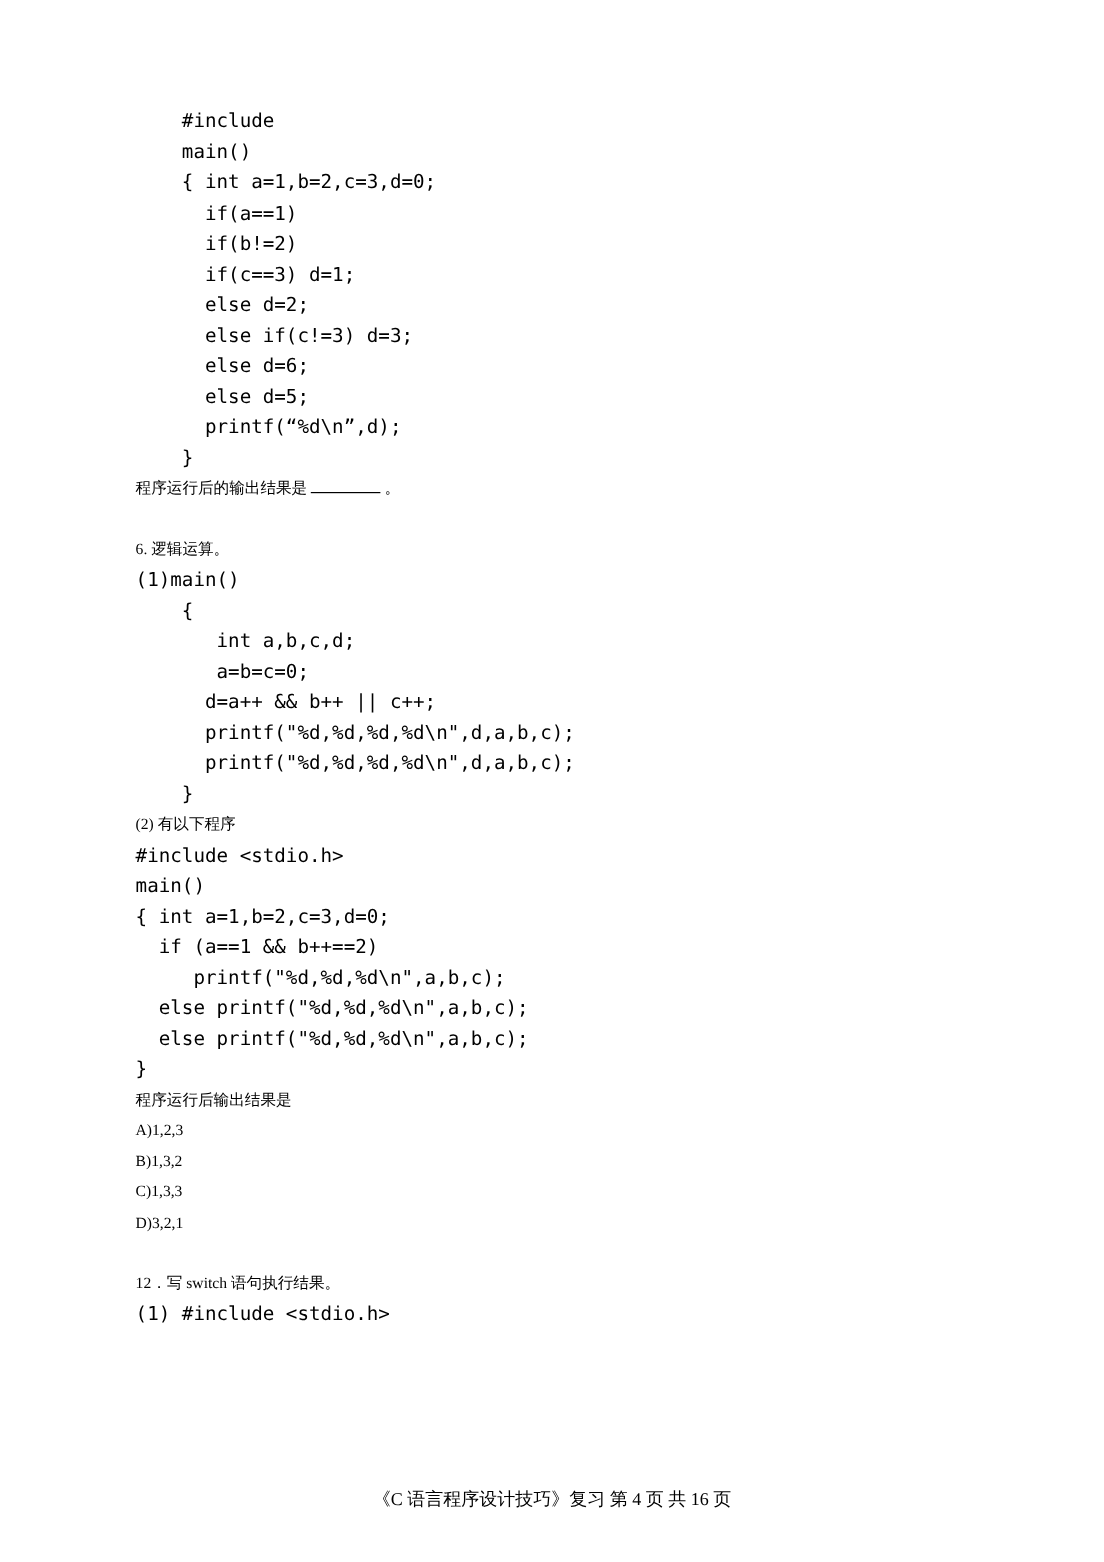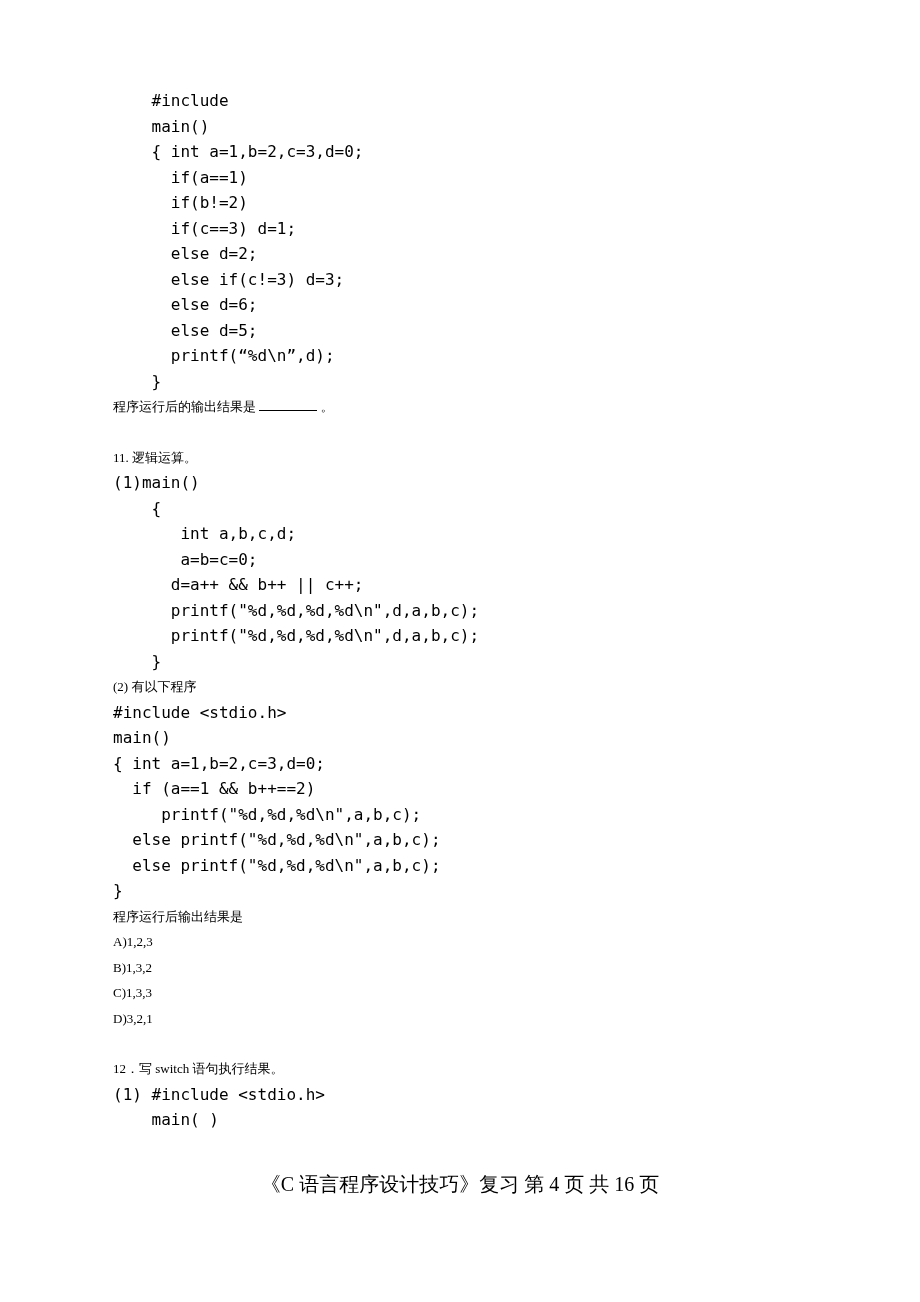--- a/index.html
+++ b/index.html
@@ -39,23 +39,23 @@
     width: 58px;
     vertical-align: baseline;
     height: 1em;
   }
   .gap {
     height: 25px;
   }
   .footer {
     position: absolute;
     width: 920px;
-    top: 1168px;
+    top: 1238px;
     text-align: center;
-    font-size: 20px;
+    font-size: 15px;
     font-family: "SimSun", "宋体", serif;
   }
 </style>
 </head>
 <body>
 
 <div class="page">
   <div class="content">
 
     <div class="code-line">    #include</div>
@@ -67,21 +67,21 @@
     <div class="code-line">      else d=2;</div>
     <div class="code-line">      else if(c!=3) d=3;</div>
     <div class="code-line">      else d=6;</div>
     <div class="code-line">      else d=5;</div>
     <div class="code-line">      printf(“%d\n”,d);</div>
     <div class="code-line">    }</div>
     <div class="text-line"><span>程序运行后的输出结果是 </span><span class="blank"></span><span> 。</span></div>
 
     <div class="gap"></div>
 
-    <div class="text-line">11. 逻辑运算。</div>
+    <div class="text-line">6. 逻辑运算。</div>
     <div class="code-line">(1)main()</div>
     <div class="code-line">    {</div>
     <div class="code-line">       int a,b,c,d;</div>
     <div class="code-line">       a=b=c=0;</div>
     <div class="code-line">      d=a++ &amp;&amp; b++ || c++;</div>
     <div class="code-line">      printf("%d,%d,%d,%d\n",d,a,b,c);</div>
     <div class="code-line"></div>
     <div class="code-line">      printf("%d,%d,%d,%d\n",d,a,b,c);</div>
     <div class="code-line">    }</div>
 
@@ -97,20 +97,19 @@
     <div class="text-line">程序运行后输出结果是</div>
     <div class="text-line">A)1,2,3</div>
     <div class="text-line">B)1,3,2</div>
     <div class="text-line">C)1,3,3</div>
     <div class="text-line">D)3,2,1</div>
 
     <div class="gap"></div>
 
     <div class="text-line">12．写 switch 语句执行结果。</div>
     <div class="code-line">(1) #include &lt;stdio.h&gt;</div>
-    <div class="code-line">    main( )</div>
 
   </div>
 </div>
 
 <div class="footer">
   <span>《C 语言程序设计技巧》复习    第 4 页 共 16 页</span>
 </div>
 
 </body></html>

